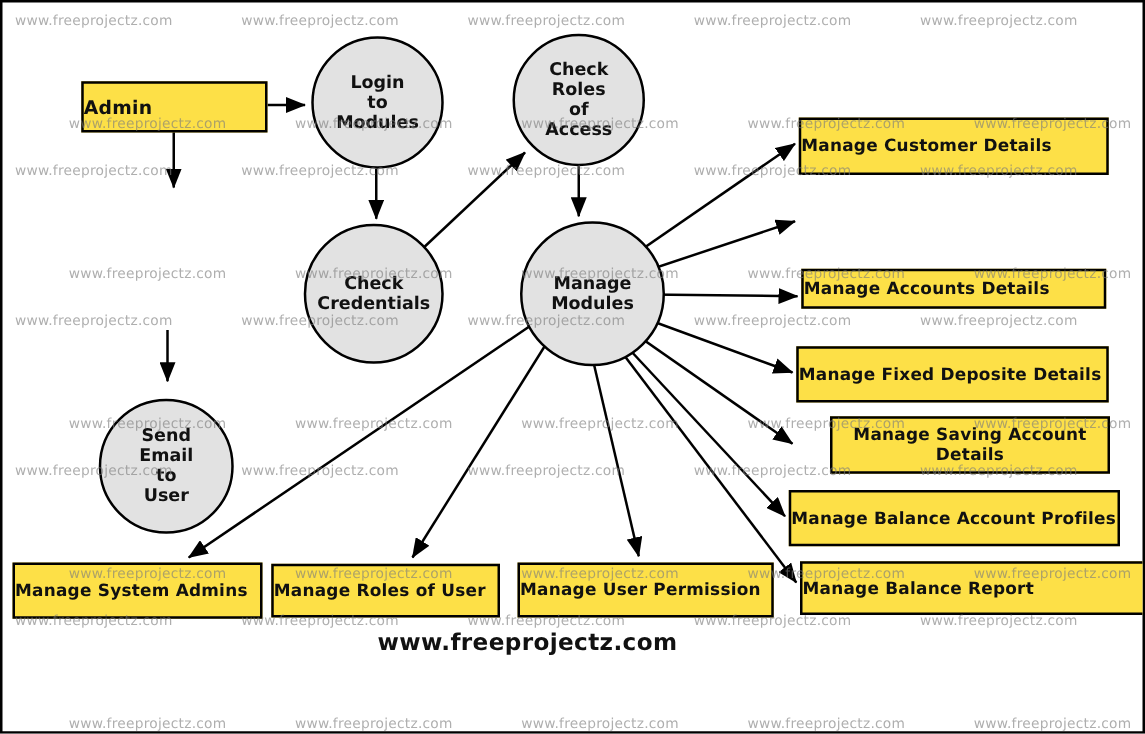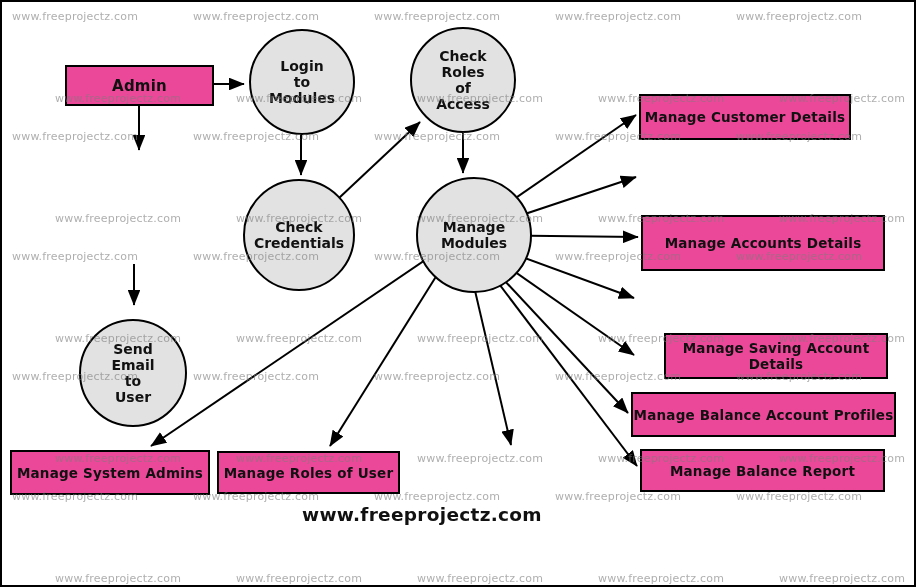--- a/index.html
+++ b/index.html
@@ -11,22 +11,22 @@
   #arrows{position:absolute;left:0;top:0;width:100%;height:100%;z-index:1;}
   #arrows line{stroke:#000;stroke-width:2;}
   .process{
     position:absolute;border-radius:50%;background:#e2e2e2;border:2px solid #000;
     display:flex;align-items:center;justify-content:center;text-align:center;
     font-weight:bold;font-size:14px;line-height:1.15;color:#111;
     z-index:2;box-sizing:border-box;
   }
   .process span{white-space:pre-line;}
   .store,.entity{
-    position:absolute;background:#ec4899;border:2px solid #000;
-    display:flex;align-items:center;justify-content:center;text-align:center;
+    position:absolute;background:#fde047;border:2px solid #000;
+    display:flex;align-items:center;text-align:center;
     font-weight:bold;font-size:13.5px;letter-spacing:0.2px;color:#111;
     z-index:2;box-sizing:border-box;
   }
   .entity{font-size:15px;}
   .site-text{
     position:absolute;left:300px;top:502px;z-index:2;
     font-weight:bold;font-size:18.5px;color:#111;letter-spacing:0.3px;
   }
   .title-box{
     position:absolute;left:165px;top:535px;width:499px;height:38px;
@@ -91,41 +91,47 @@
     <span>Manage
 Modules</span>
   </div>
   <div class="process" style="left:77px;top:317px;width:108px;height:108px">
     <span>Send
 Email
 to
 User</span>
   </div>
 
-  <div class="store" style="left:637px;top:92px;width:212px;height:46px">
+  <div class="store" style="left:637px;top:92px;width:248px;height:46px">
     <span>Manage Customer Details</span>
   </div>
-  <div class="store" style="left:639px;top:213px;width:244px;height:56px">
+  <div class="store" style="left:639px;top:213px;width:244px;height:32px">
     <span>Manage Accounts Details</span>
+  </div>
+  <div class="store" style="left:635px;top:275px;width:250px;height:45px">
+    <span>Manage Fixed Deposite Details</span>
   </div>
   <div class="store" style="left:662px;top:331px;width:224px;height:46px">
     <span>Manage Saving Account Details</span>
   </div>
   <div class="store" style="left:629px;top:390px;width:265px;height:45px">
     <span>Manage Balance Account Profiles</span>
   </div>
-  <div class="store" style="left:638px;top:447px;width:245px;height:43px">
+  <div class="store" style="left:638px;top:447px;width:277px;height:43px">
     <span>Manage Balance Report</span>
   </div>
 
   <div class="store" style="left:8px;top:448px;width:200px;height:45px">
     <span>Manage System Admins</span>
   </div>
   <div class="store" style="left:215px;top:449px;width:183px;height:43px">
     <span>Manage Roles of User</span>
+  </div>
+  <div class="store" style="left:412px;top:448px;width:205px;height:44px">
+    <span>Manage User Permission</span>
   </div>
 
   <div class="site-text">www.freeprojectz.com</div>
 
   <div id="watermarks">
       <span class="wm" style="left: 10px; top: 8px;">www.freeprojectz.com</span>
       <span class="wm" style="left: 191px; top: 8px;">www.freeprojectz.com</span>
       <span class="wm" style="left: 372px; top: 8px;">www.freeprojectz.com</span>
       <span class="wm" style="left: 553px; top: 8px;">www.freeprojectz.com</span>
       <span class="wm" style="left: 734px; top: 8px;">www.freeprojectz.com</span>

